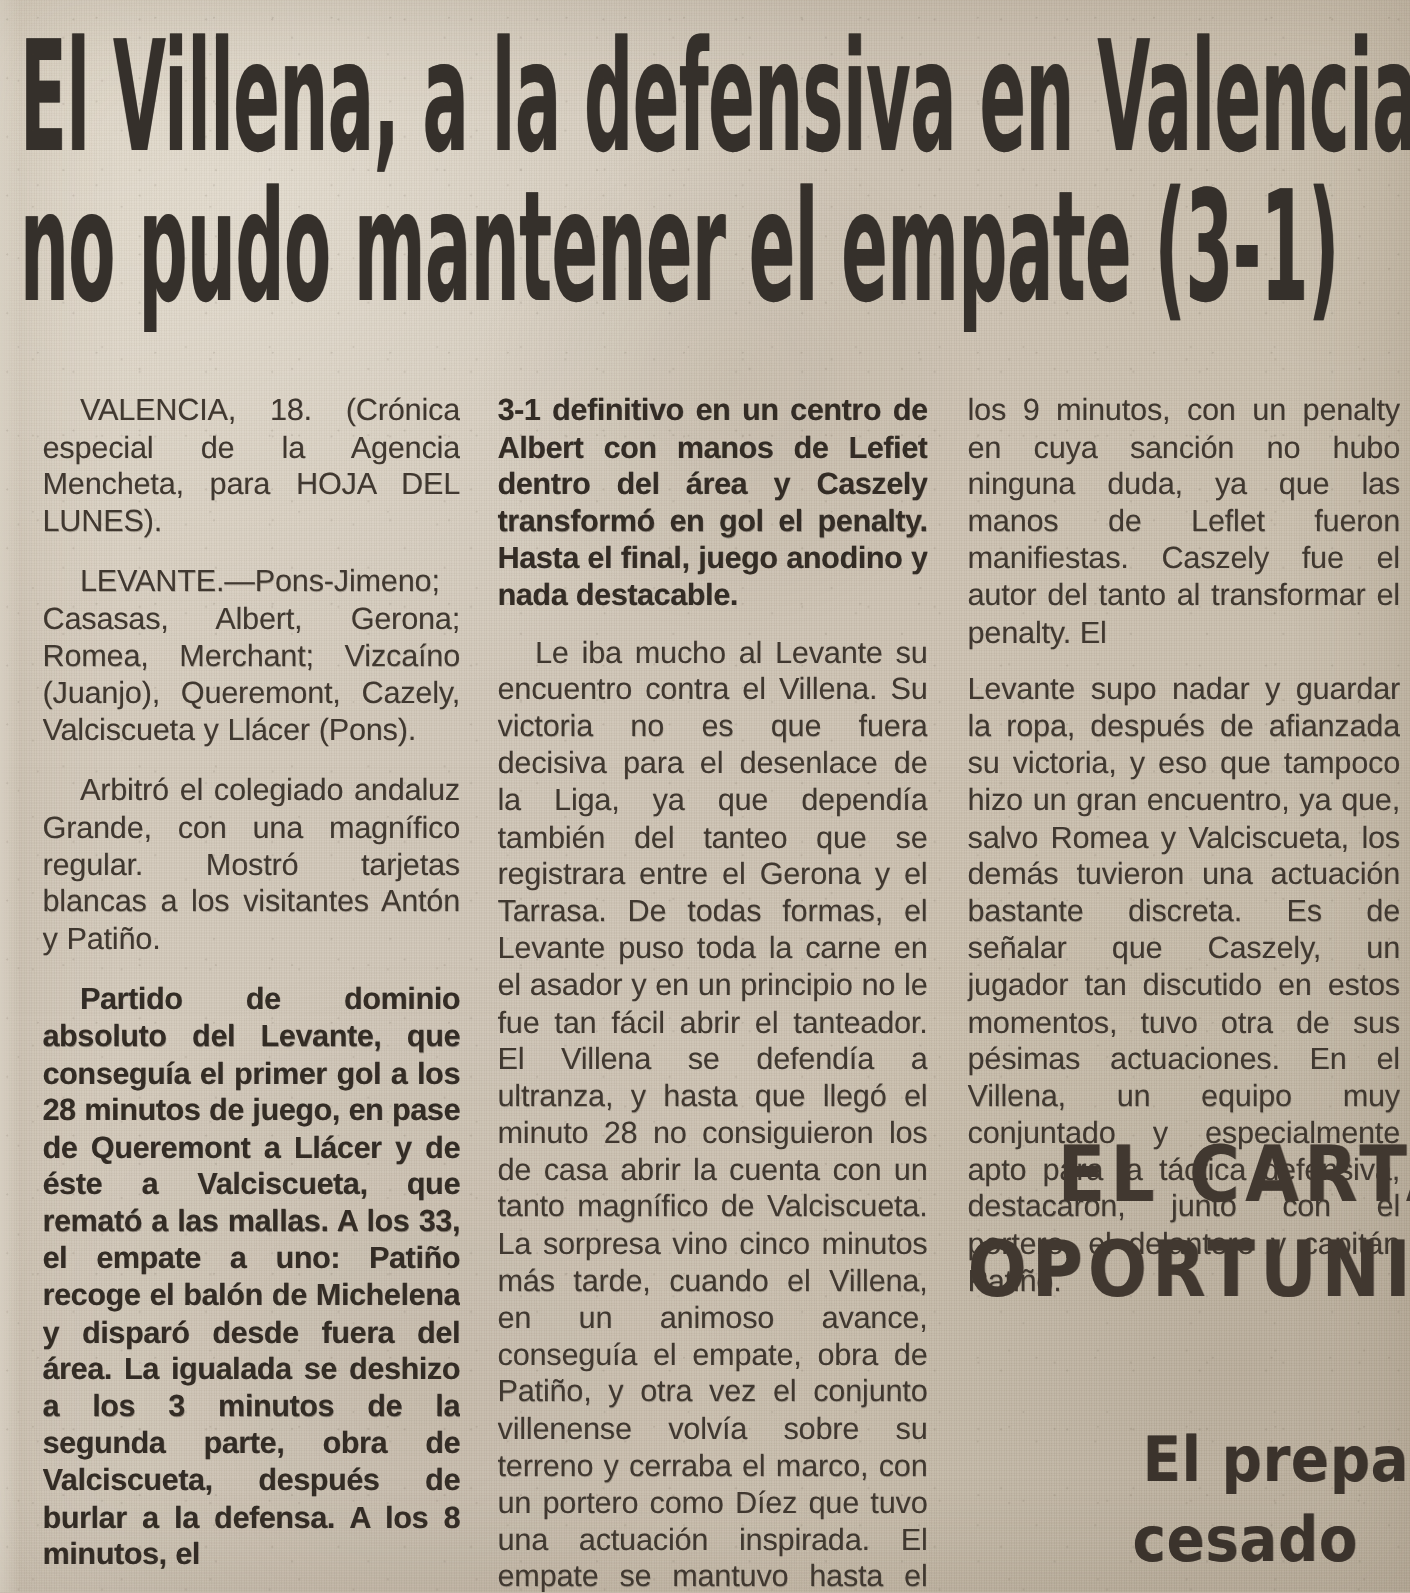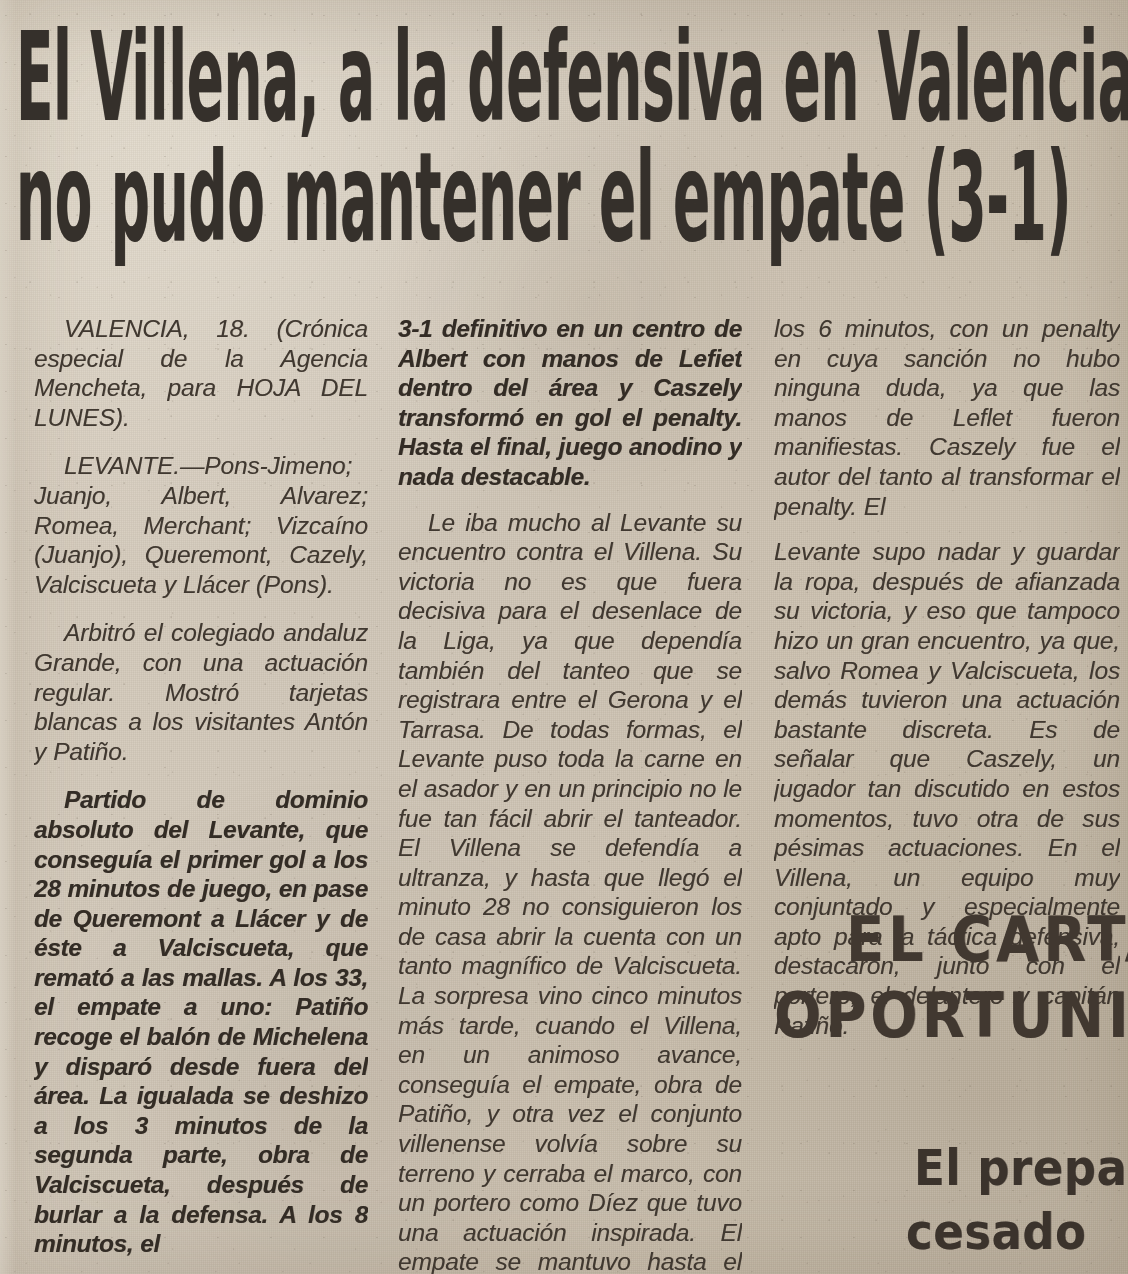--- a/index.html
+++ b/index.html
@@ -99,21 +99,20 @@
     top: 314px;
     width: 1128px;
     height: 960px;
     z-index: 2;
   }
   .col {
     position: absolute;
     top: 0;
     height: 960px;
     overflow: hidden;
-    font-style: italic;
   }
   .col-1 { left: 34px;  width: 334px; }
   .col-2 { left: 398px; width: 344px; }
   .col-3 { left: 774px; width: 346px; }
 
   p.body {
     margin: 0 0 19px 0;
     text-indent: 30px;
     font-size: 24.5px;
     line-height: 29.6px;
@@ -203,32 +202,32 @@
 
   <div class="headline">
     <span class="headline-line l1">El Villena, a la defensiva en Valencia,</span>
     <span class="headline-line l2">no pudo mantener el empate (3-1)</span>
   </div>
 
   <div class="columns">
 
     <div class="col col-1">
       <p class="body">VALENCIA, 18. (Crónica especial de la Agencia Mencheta, para HOJA DEL LUNES).</p>
-      <p class="body">LEVANTE.—Pons-Jimeno; Juanjo, Albert, Alvarez; Romea, Merchant; Vizcaíno (Juanjo), Queremont, Cazely, Valciscueta y Llácer (Pons).</p>
-      <p class="body">Arbitró el colegiado andaluz Grande, con una actuación regular. Mostró tarjetas blancas a los visitantes Antón y Patiño.</p>
+      <p class="body">LEVANTE.—Pons-Jimeno; Casasas, Albert, Gerona; Romea, Merchant; Vizcaíno (Juanjo), Queremont, Cazely, Valciscueta y Llácer (Pons).</p>
+      <p class="body">Arbitró el colegiado andaluz Grande, con una magnífico regular. Mostró tarjetas blancas a los visitantes Antón y Patiño.</p>
       <p class="body bold last">Partido de dominio absoluto del Levante, que conseguía el primer gol a los 28 minutos de juego, en pase de Queremont a Llácer y de éste a Valciscueta, que remató a las mallas. A los 33, el empate a uno: Patiño recoge el balón de Michelena y disparó desde fuera del área. La igualada se deshizo a los 3 minutos de la segunda parte, obra de Valciscueta, después de burlar a la defensa. A los 8 minutos, el</p>
     </div>
 
     <div class="col col-2">
       <p class="body bold noindent tight">3-1 definitivo en un centro de Albert con manos de Lefiet dentro del área y Caszely transformó en gol el penalty. Hasta el final, juego anodino y nada destacable.</p>
       <p class="body last">Le iba mucho al Levante su encuentro contra el Villena. Su victoria no es que fuera decisiva para el desenlace de la Liga, ya que dependía también del tanteo que se registrara entre el Gerona y el Tarrasa. De todas formas, el Levante puso toda la carne en el asador y en un principio no le fue tan fácil abrir el tanteador. El Villena se defendía a ultranza, y hasta que llegó el minuto 28 no consiguieron los de casa abrir la cuenta con un tanto magnífico de Valciscueta. La sorpresa vino cinco minutos más tarde, cuando el Villena, en un animoso avance, conseguía el empate, obra de Patiño, y otra vez el conjunto villenense volvía sobre su terreno y cerraba el marco, con un portero como Díez que tuvo una actuación inspirada. El empate se mantuvo hasta el descanso, y apenas reanudado el juego, Valciscueta conseguía este segundo gol que devolvía las esperanzas a un Levante acometedor, y así vino el tercero, a</p>
     </div>
 
     <div class="col col-3">
-      <p class="body noindent tight">los 6 minutos, con un penalty en cuya sanción no hubo ninguna duda, ya que las manos de Leflet fueron manifiestas. Caszely fue el autor del tanto al transformar el penalty. El</p>
+      <p class="body noindent tight">los 9 minutos, con un penalty en cuya sanción no hubo ninguna duda, ya que las manos de Leflet fueron manifiestas. Caszely fue el autor del tanto al transformar el penalty. El</p>
       <p class="body noindent last">Levante supo nadar y guardar la ropa, después de afianzada su victoria, y eso que tampoco hizo un gran encuentro, ya que, salvo Romea y Valciscueta, los demás tuvieron una actuación bastante discreta. Es de señalar que Caszely, un jugador tan discutido en estos momentos, tuvo otra de sus pésimas actuaciones. En el Villena, un equipo muy conjuntado y especialmente apto para la táctica defensiva, destacaron, junto con el portero, el delantero y capitán Patiño.</p>
     </div>
 
   </div>
 
   <div class="teaser">
     <span class="teaser-line t1">EL CARTA</span>
     <span class="teaser-line t2">OPORTUNIDA</span>
   </div>
 

